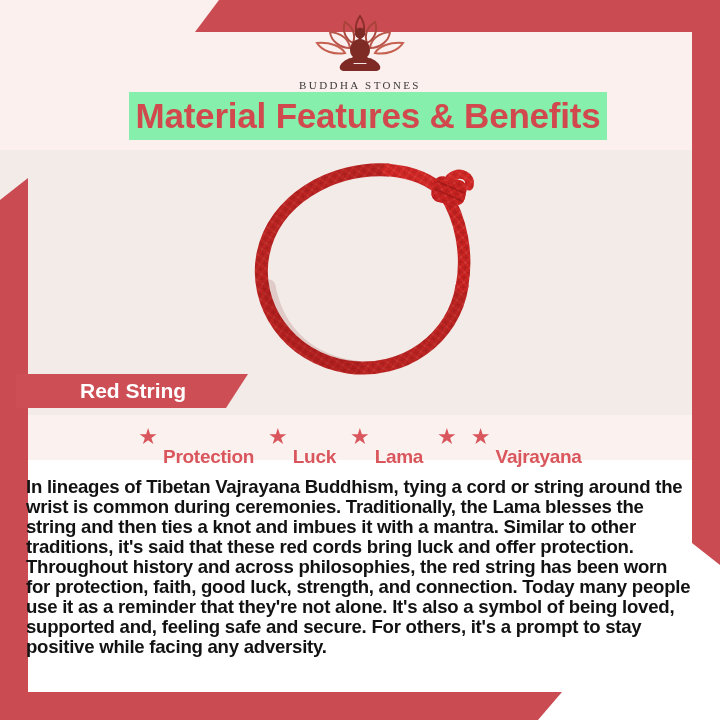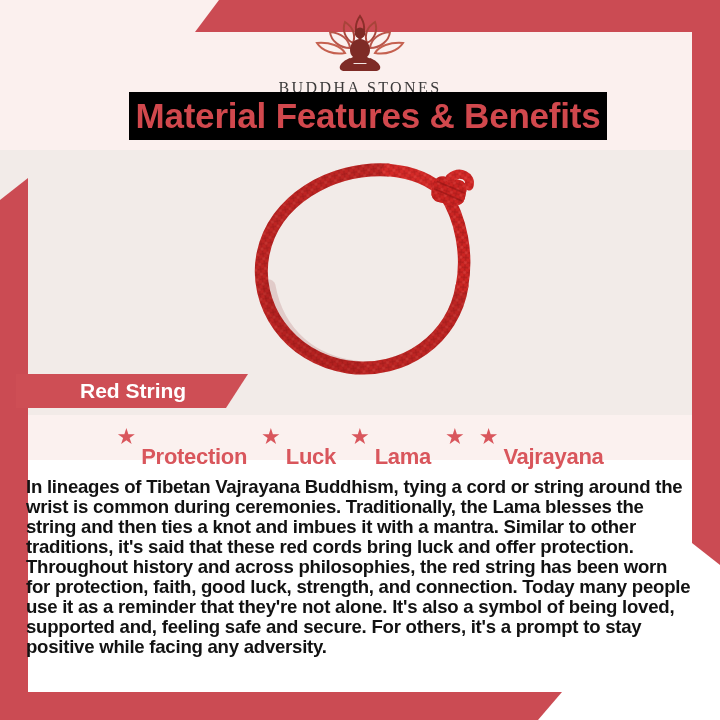--- a/index.html
+++ b/index.html
@@ -82,32 +82,32 @@
     left: 0; top: 12px;
     width: 720px;
     display: flex;
     flex-direction: column;
     align-items: center;
   }
   .logo-mark { width: 118px; height: 60px; display: block; }
   .logo-word {
     margin-top: 7px;
     font-family: "Liberation Serif", serif;
-    font-size: 16px;
+    font-size: 11px;
     letter-spacing: 2.4px;
     color: #3b3a3a;
     white-space: nowrap;
   }
 
   
   .title-band {
     position: absolute;
     left: 129px; top: 92px;
     width: 478px; height: 48px;
-    background: #000000;
+    background: #86efac;
     display: flex;
     align-items: center;
     justify-content: center;
   }
   .title-text {
     font-size: 35px;
     font-weight: bold;
     color: #d1484d;
     letter-spacing: -0.2px;
     white-space: nowrap;
@@ -160,21 +160,21 @@
   }
   .kw-star {
     color: #d9565c;
     font-size: 22px;
     line-height: 1;
     position: relative;
     top: -1px;
   }
   .kw-label {
     color: #d9565c;
-    font-size: 22px;
+    font-size: 19px;
     font-weight: bold;
     letter-spacing: -0.3px;
     margin-top: 38px;
   }
 
   
   .body-copy {
     position: absolute;
     left: 26px; top: 458px;
     width: 670px;

